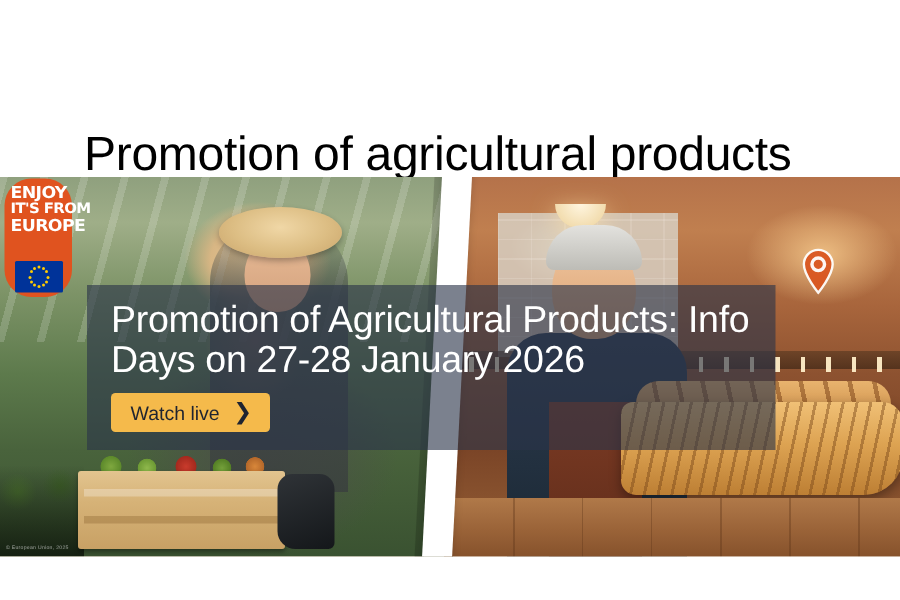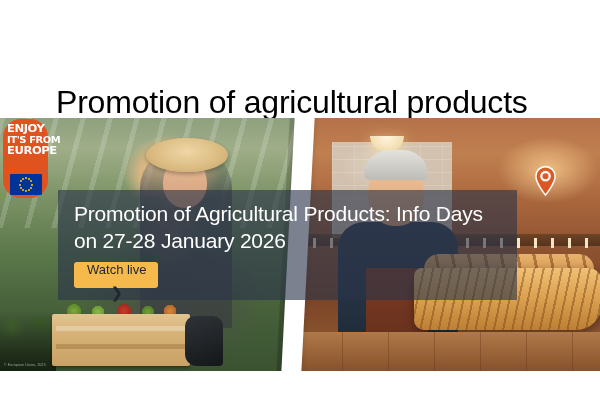--- a/index.html
+++ b/index.html
@@ -288,21 +288,21 @@
     position: absolute;
     left: 58px; top: 72px;
     width: 459px; height: 110px;
     background: rgba(42, 52, 72, 0.62);
   }
   .overlay-title {
     position: absolute;
     left: 16px; top: 10px;
     width: 430px;
     color: #ffffff;
-    font-size: 21px;
+    font-size: 25px;
     font-weight: 400;
     line-height: 27px;
     letter-spacing: -0.2px;
   }
   .watch-live-btn {
     position: absolute;
     left: 16px; top: 72px;
     height: 26px;
     padding: 0 12px 0 13px;
     display: inline-flex;
@@ -310,21 +310,20 @@
     gap: 9px;
     background: #f5ba4b;
     border: none;
     border-radius: 3px;
     color: #1f2430;
     font-family: "Liberation Sans", sans-serif;
     font-size: 13px;
     font-weight: 400;
     cursor: pointer;
     white-space: nowrap;
-    flex-direction: column;
   }
   .watch-live-btn .chev {
     display: inline-block;
     font-size: 15px;
     line-height: 1;
     font-weight: 400;
     transform: translateY(-1px);
   }
 
   

